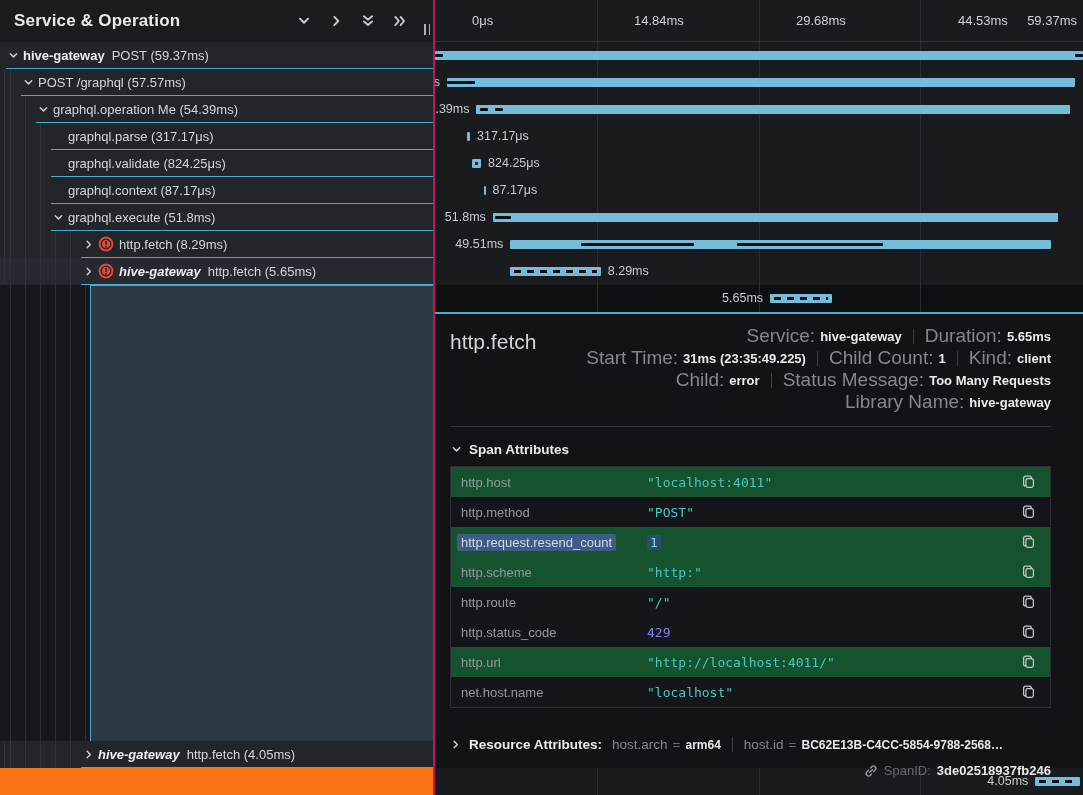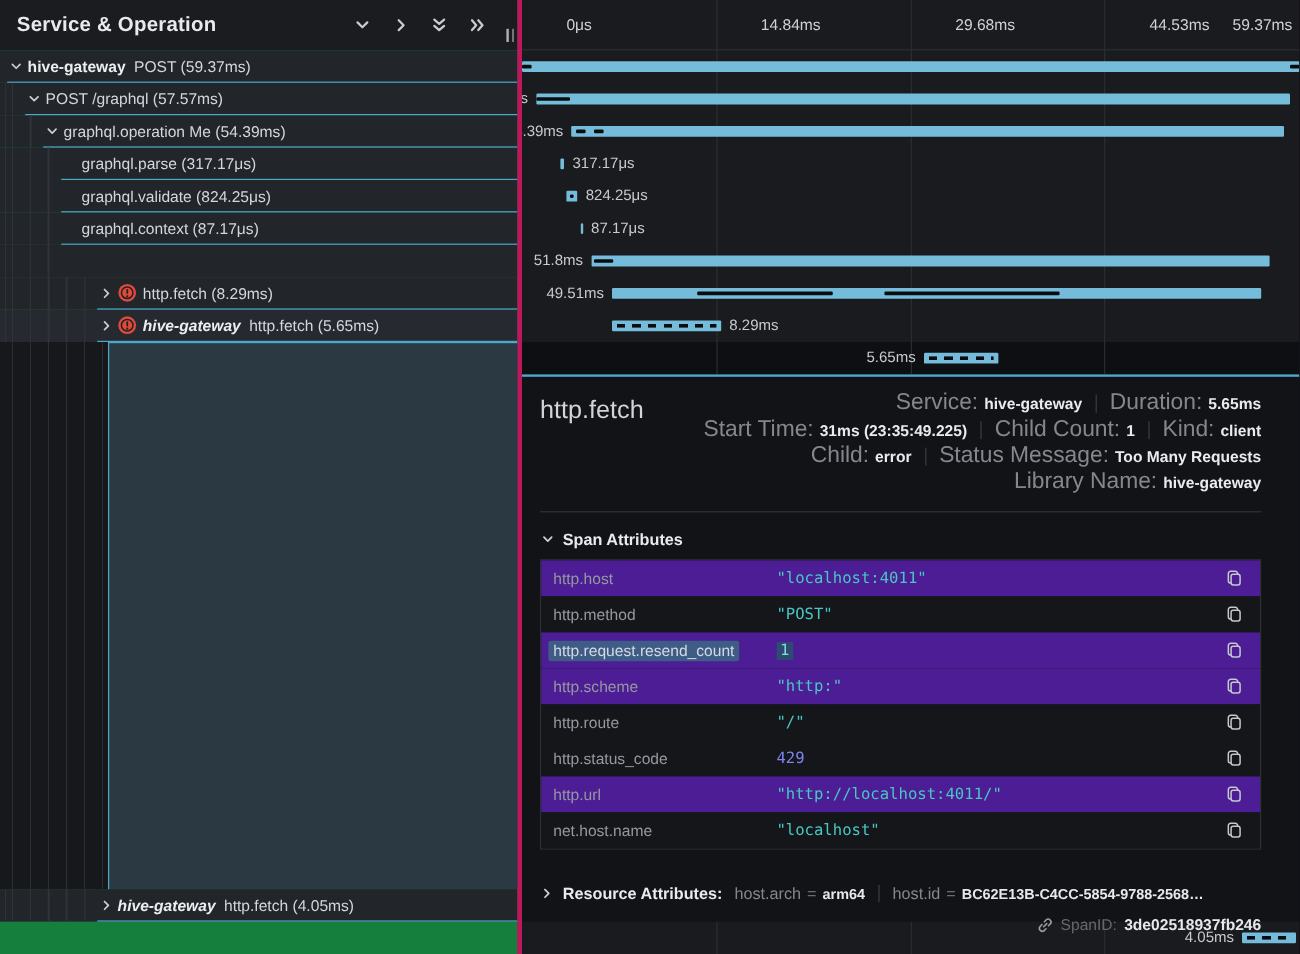--- a/index.html
+++ b/index.html
@@ -1,21 +1,21 @@
 <!DOCTYPE html>
 <html style="--accent: #4da9cc; --bar: #74bcd9; --str: #49c7c2; --num: #7d83f0;"><head>
 <meta charset="utf-8">
 <style>
   html,body{margin:0;padding:0;background:#101114;width:1083px;height:795px;overflow:hidden;
     font-family:"Liberation Sans", sans-serif;-webkit-font-smoothing:antialiased;}
   .app{display:flex;width:1083px;height:795px;}
 
   
-  .left{width:435px;flex:none;display:flex;flex-direction:column;background:#15803d;
-    border-right:4px solid #be185d;box-sizing:border-box;position:relative;}
+  .left{width:435px;flex:none;display:flex;flex-direction:column;background:#f97316;
+    border-right:2px solid #be185d;box-sizing:border-box;position:relative;}
   .tree-header{height:42px;flex:none;background:#1b1c1f;display:flex;align-items:center;
     padding:0 26px 0 14px;box-sizing:border-box;}
   .tree-title{font-size:17px;font-weight:bold;color:#e9eaec;flex:1;letter-spacing:.2px;}
   .tree-tools{display:flex;align-items:center;gap:18px;}
   .tool{width:14px;height:14px;color:#c9cbd0;cursor:pointer;}
   .tool svg{width:14px;height:14px;display:block;}
   .splitter{position:absolute;right:3px;top:24px;display:flex;gap:3px;}
   .splitter i{width:1.5px;height:11px;background:#aeb2b8;display:block;}
 
   .tree-rows{flex:none;}
@@ -69,21 +69,21 @@
   .meta-line{display:flex;align-items:center;height:22px;white-space:nowrap;}
   .m-k{color:#84878d;font-size:19px;}
   .m-v{color:#eaebed;font-size:13px;font-weight:bold;margin-left:5px;}
   .m-sep{width:1px;height:15px;background:#3b3e44;margin:0 11px;flex:none;}
   .d-rule{border:none;border-top:1px solid #303339;margin:13px 0 0 0;}
   .sect-head{display:flex;align-items:center;margin:15px 0 9px 1px;cursor:pointer;}
   .sect-head .toggle{color:#cfd2d6;}
   .sect-label{color:#e9eaec;font-weight:bold;font-size:13.5px;}
   .attr-table{border:1px solid #2d3037;}
   .attr-row{height:30px;display:flex;align-items:center;padding:0 14px 0 10px;box-sizing:border-box;}
-  .attr-row.odd{background:#4c1d95;}
+  .attr-row.odd{background:#14532d;}
   .attr-row.even{background:#14161a;}
   .a-key{width:186px;flex:none;color:#94989f;font-size:13px;white-space:nowrap;}
   .a-val{flex:1;font-family:"DejaVu Sans Mono", monospace;font-size:13px;color:var(--str);min-width:0;
     overflow:hidden;white-space:nowrap;}
   .a-val.number{color:var(--num);}
   .copy-btn{flex:none;background:none;border:none;padding:0;width:15px;height:16px;cursor:pointer;}
   .copy-btn svg{width:15px;height:16px;display:block;}
   .attr-row.selected .a-key span{background:#3e5c85;color:#d4dae2;padding:1px 4px;margin-left:-4px;border-radius:2px;}
   .attr-row.selected .a-val span{background:#2d4b70;color:#85d9df;padding:1px 3px;border-radius:2px;}
   .res-row{display:flex;align-items:center;margin-top:29px;white-space:nowrap;overflow:hidden;}
@@ -183,20 +183,28 @@
         </div>
         <div class="tree-row">
           <span class="indent" style="width: 51px;"></span>
           <div class="row-main">
             <span class="toggle"></span>
             <span class="nm">graphql.context (87.17μs)</span>
           </div>
         </div>
         <div class="tree-row">
           <span class="indent" style="width: 51px;"></span>
+          <div class="row-main">
+            <span class="toggle">
+              <svg viewBox="0 0 12 12" fill="none" stroke="currentColor" stroke-width="1.6" stroke-linecap="round" stroke-linejoin="round">
+                <polyline points="2.5,4 6,7.5 9.5,4"></polyline>
+              </svg>
+            </span>
+            <span class="nm">graphql.execute (51.8ms)</span>
+          </div>
         </div>
         <div class="tree-row">
           <span class="indent" style="width: 81px;"></span>
           <div class="row-main">
             <span class="toggle">
               <svg viewBox="0 0 12 12" fill="none" stroke="currentColor" stroke-width="1.6" stroke-linecap="round" stroke-linejoin="round">
                 <polyline points="4.5,2.5 8,6 4.5,9.5"></polyline>
               </svg>
             </span>
             <span class="err">

